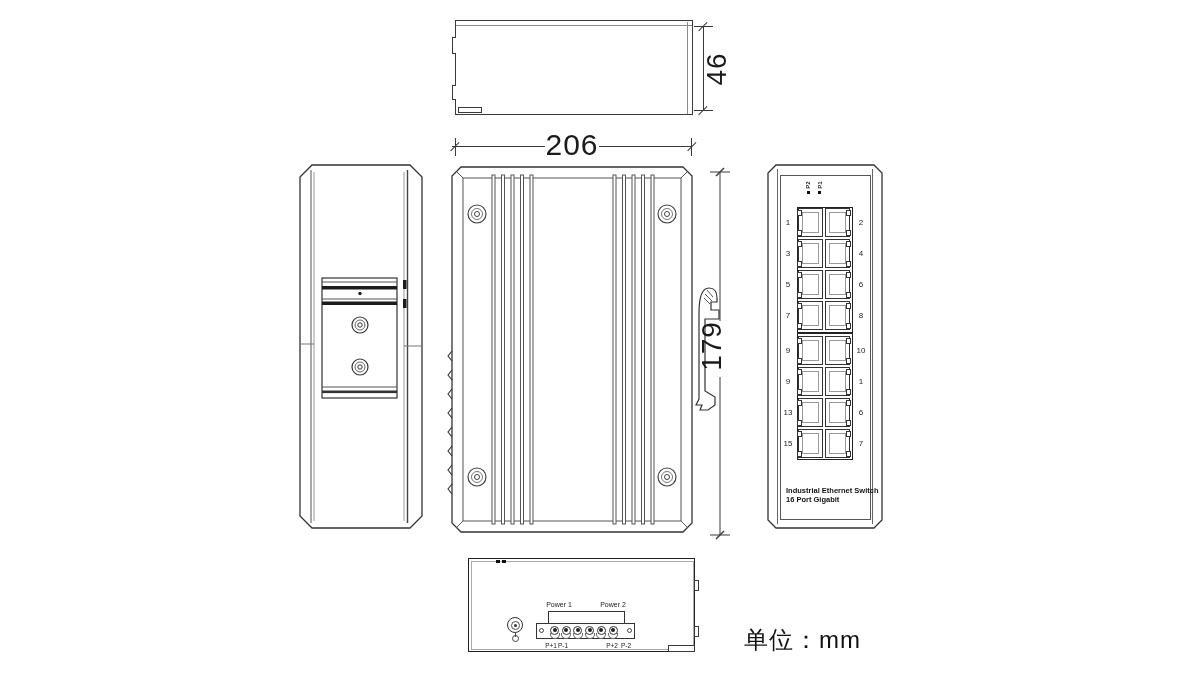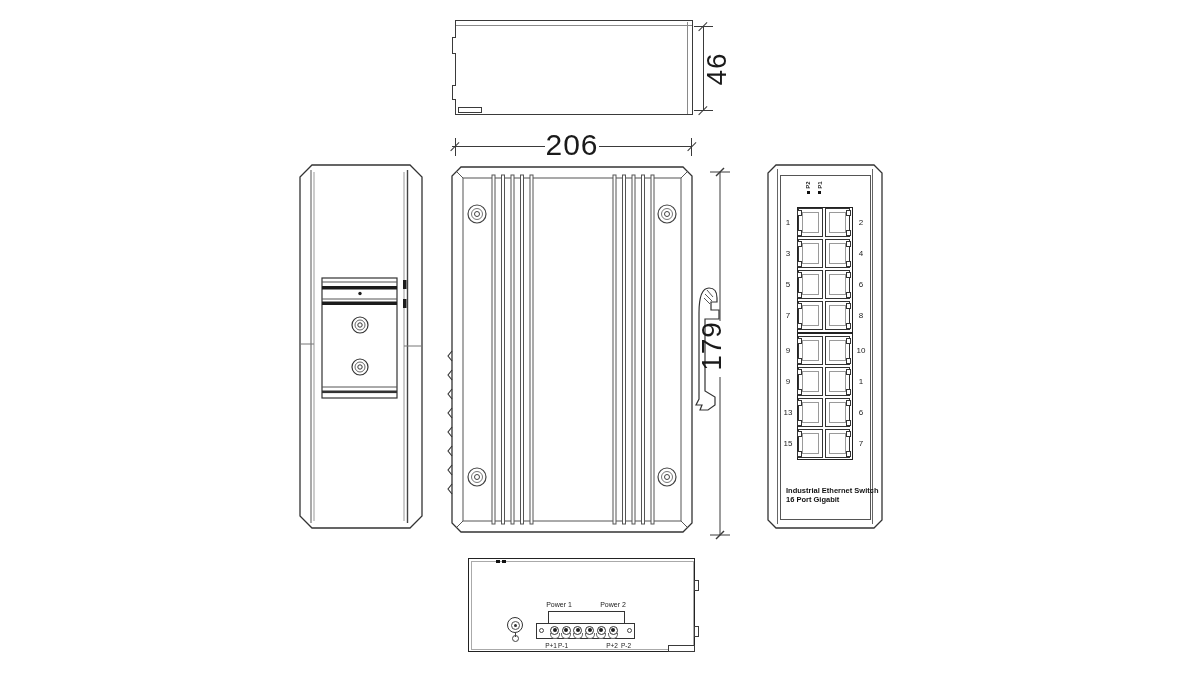--- a/index.html
+++ b/index.html
@@ -289,14 +289,15 @@
     <div class="tscrew-dot" style="left:118.6px;top:69px;"></div>
     <div class="tscrew-dot" style="left:130.3px;top:69px;"></div>
     <div class="tscrew-dot" style="left:142px;top:69px;"></div>
 
     <div class="tiny-label" style="left:72px;top:83px;width:20px;">P+1</div>
     <div class="tiny-label" style="left:84px;top:83px;width:20px;">P-1</div>
     <div class="tiny-label" style="left:133px;top:83px;width:20px;">P+2</div>
     <div class="tiny-label" style="left:147px;top:83px;width:20px;">P-2</div>
   </div>
 
+  <div class="unit" style="left:744px;top:624px;width:160px;">单位：mm</div>
 
 </div>
 
 </body></html>

